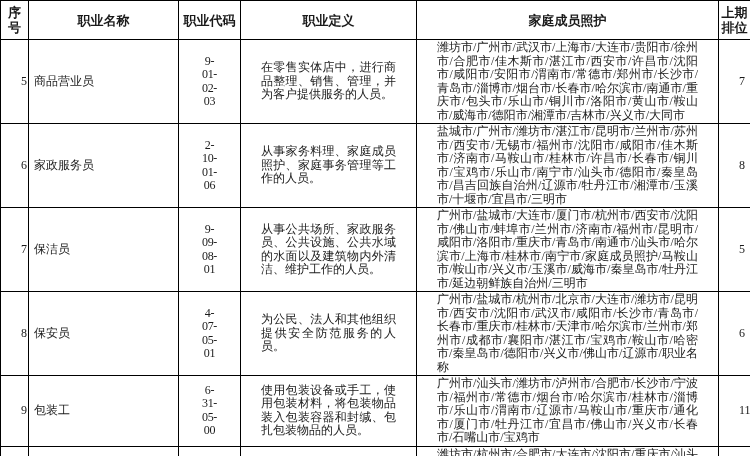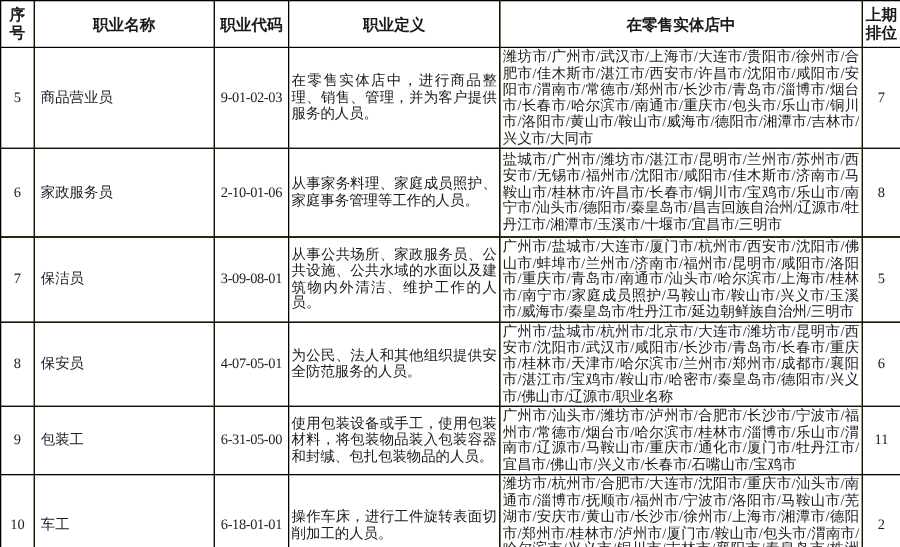--- a/index.html
+++ b/index.html
@@ -3,33 +3,33 @@
 <meta charset="utf-8">
 <style>
   * { margin: 0; padding: 0; box-sizing: border-box; }
   html, body { background: #ffffff; }
   body {
     width: 750px; height: 456px;
     overflow: hidden;
     font-family: "Liberation Serif", "DejaVu Serif", serif;
     color: #1a1a1a;
   }
-  .table-wrap { width: 750px; height: 456px; overflow: hidden; background: #4d7c0f; }
+  .table-wrap { width: 750px; height: 456px; overflow: hidden; background: #fdba74; }
   table {
     border-collapse: collapse;
     table-layout: fixed;
     width: 750px;
   }
   td, th {
     border: 1px solid #000;
     font-size: 12px;
     line-height: 13.5px;
     vertical-align: middle;
     overflow: hidden;
-    padding: 1px 2px;
+    padding: 1px 20px;
     background: #fff;
   }
   th {
     font-family: "Liberation Sans", "DejaVu Sans", sans-serif;
     font-weight: bold;
     font-size: 13px;
     line-height: 15px;
     text-align: center;
     padding: 2px 1px;
   }
@@ -65,21 +65,21 @@
         <col class="def">
         <col class="city">
         <col class="rank">
     </colgroup>
     <thead>
       <tr class="hdr">
         <th>序号</th>
         <th>职业名称</th>
         <th>职业代码</th>
         <th>职业定义</th>
-        <th>在零售实体店中</th>
+        <th>家庭成员照护</th>
         <th>上期排位</th>
       </tr>
     </thead>
     <tbody>
       <tr class="r0">
         <td class="c-no">5</td>
         <td class="c-name">商品营业员</td>
         <td class="c-code">9-01-02-03</td>
         <td class="c-def">在零售实体店中，进行商品整理、销售、管理，并为客户提供服务的人员。</td>
         <td class="c-city">潍坊市/广州市/武汉市/上海市/大连市/贵阳市/徐州市/合肥市/佳木斯市/湛江市/西安市/许昌市/沈阳市/咸阳市/安阳市/渭南市/常德市/郑州市/长沙市/青岛市/淄博市/烟台市/长春市/哈尔滨市/南通市/重庆市/包头市/乐山市/铜川市/洛阳市/黄山市/鞍山市/威海市/德阳市/湘潭市/吉林市/兴义市/大同市</td>
@@ -89,21 +89,21 @@
         <td class="c-no">6</td>
         <td class="c-name">家政服务员</td>
         <td class="c-code">2-10-01-06</td>
         <td class="c-def">从事家务料理、家庭成员照护、家庭事务管理等工作的人员。</td>
         <td class="c-city">盐城市/广州市/潍坊市/湛江市/昆明市/兰州市/苏州市/西安市/无锡市/福州市/沈阳市/咸阳市/佳木斯市/济南市/马鞍山市/桂林市/许昌市/长春市/铜川市/宝鸡市/乐山市/南宁市/汕头市/德阳市/秦皇岛市/昌吉回族自治州/辽源市/牡丹江市/湘潭市/玉溪市/十堰市/宜昌市/三明市</td>
         <td class="c-rank">8</td>
       </tr>
       <tr class="r2">
         <td class="c-no">7</td>
         <td class="c-name">保洁员</td>
-        <td class="c-code">3-09-08-01</td>
+        <td class="c-code">9-09-08-01</td>
         <td class="c-def">从事公共场所、家政服务员、公共设施、公共水域的水面以及建筑物内外清洁、维护工作的人员。</td>
         <td class="c-city">广州市/盐城市/大连市/厦门市/杭州市/西安市/沈阳市/佛山市/蚌埠市/兰州市/济南市/福州市/昆明市/咸阳市/洛阳市/重庆市/青岛市/南通市/汕头市/哈尔滨市/上海市/桂林市/南宁市/家庭成员照护/马鞍山市/鞍山市/兴义市/玉溪市/威海市/秦皇岛市/牡丹江市/延边朝鲜族自治州/三明市</td>
         <td class="c-rank">5</td>
       </tr>
       <tr class="r3">
         <td class="c-no">8</td>
         <td class="c-name">保安员</td>
         <td class="c-code">4-07-05-01</td>
         <td class="c-def">为公民、法人和其他组织提供安全防范服务的人员。</td>
         <td class="c-city">广州市/盐城市/杭州市/北京市/大连市/潍坊市/昆明市/西安市/沈阳市/武汉市/咸阳市/长沙市/青岛市/长春市/重庆市/桂林市/天津市/哈尔滨市/兰州市/郑州市/成都市/襄阳市/湛江市/宝鸡市/鞍山市/哈密市/秦皇岛市/德阳市/兴义市/佛山市/辽源市/职业名称</td>

